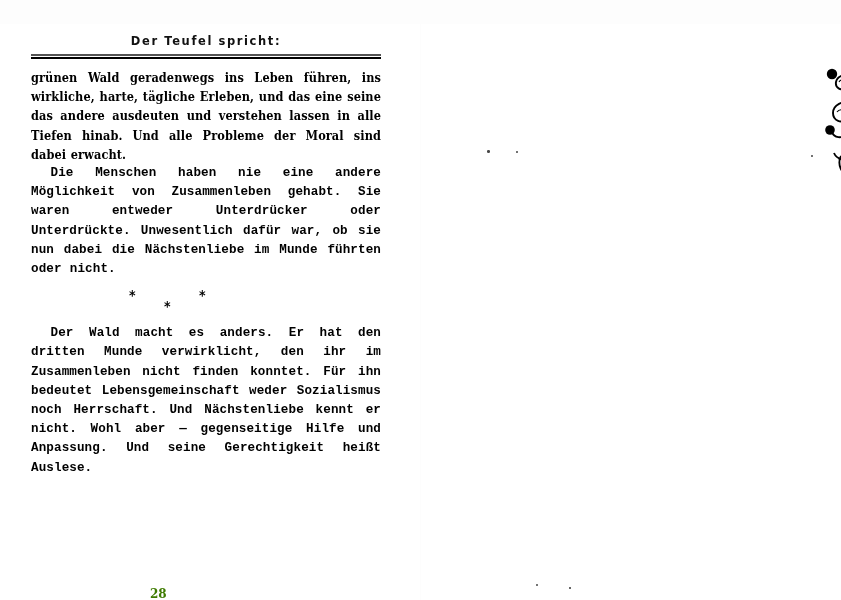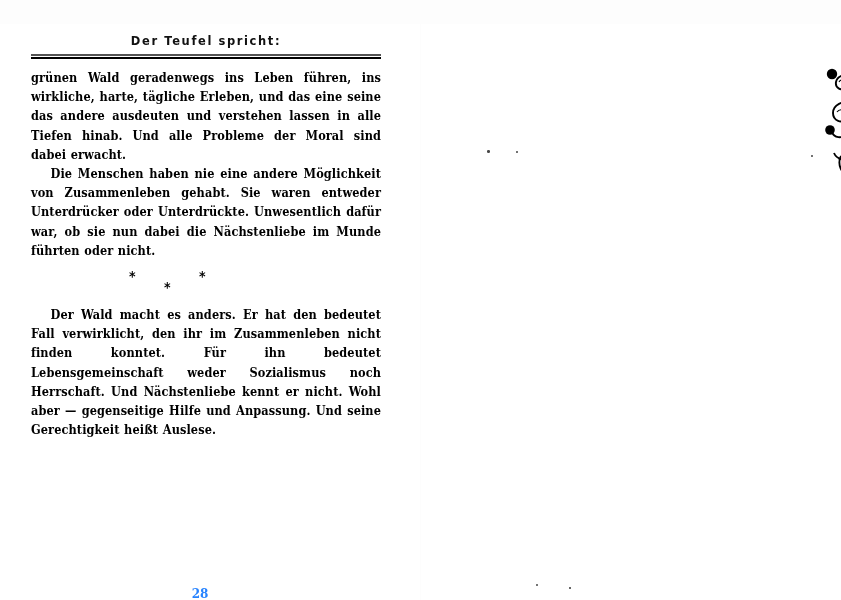--- a/index.html
+++ b/index.html
@@ -86,21 +86,21 @@
     letter-spacing: 0.1px;
     word-spacing: 0.5px;
     filter: contrast(1.25);
   }
 
   #left-col {
     left: 31px; top: 44px;
     width: 350px;
   }
   #left-col p { margin: 0; }
-  #left-col p.indent { text-indent: 1.55em; }
+  #left-col p.indent { text-indent: 1.55em; font-family: Liberation Mono, monospace; }
 
   
   .aster-sep {
     position: relative;
     height: 34px;
     margin: 7px 0 4px 0;
   }
   .aster-sep span {
     position: absolute;
     font-family: "DejaVu Sans", sans-serif;
@@ -112,22 +112,21 @@
   .aster-sep .a1 { left: 98px;  top: 2px; }
   .aster-sep .a3 { left: 168px; top: 2px; }
   .aster-sep .a2 { left: 133px; top: 13px; }
 
   
   .folio {
     position: absolute;
     font-family: "DejaVu Serif", serif;
     font-weight: bold;
     font-size: 12px;
-    color: #3b82f6;
-    text-align: center;
+    color: #4d7c0f;
     filter: contrast(1.3);
   }
   #folio-left  { left: 150px; top: 563px; width: 100px; }
 
   
   #flourish {
     position: absolute;
     left: 400px; top: 36px;
     width: 66px; height: 126px;
     pointer-events: none;
@@ -161,21 +160,21 @@
       <p>grünen Wald geradenwegs ins Leben führen, ins wirkliche, harte, tägliche Erleben, und das eine seine das andere ausdeuten und verstehen lassen in alle Tiefen hinab. Und alle Probleme der Moral sind dabei erwacht.</p>
 
       <p class="indent">Die Menschen haben nie eine andere Möglichkeit von Zusammenleben gehabt. Sie waren entweder Unterdrücker oder Unterdrückte. Unwesentlich dafür war, ob sie nun dabei die Nächstenliebe im Munde führten oder nicht.</p>
 
       <div class="aster-sep">
         <span class="a1">*</span>
         <span class="a3">*</span>
         <span class="a2">*</span>
       </div>
 
-      <p class="indent">Der Wald macht es anders. Er hat den bedeutet Fall verwirklicht, den ihr im Zusammenleben nicht finden konntet. Für ihn bedeutet Lebensgemeinschaft weder Sozialismus noch Herrschaft. Und Nächstenliebe kennt er nicht. Wohl aber — gegenseitige Hilfe und Anpassung. Und seine Gerechtigkeit heißt Auslese.</p>
+      <p class="indent">Der Wald macht es anders. Er hat den dritten Munde verwirklicht, den ihr im Zusammenleben nicht finden konntet. Für ihn bedeutet Lebensgemeinschaft weder Sozialismus noch Herrschaft. Und Nächstenliebe kennt er nicht. Wohl aber — gegenseitige Hilfe und Anpassung. Und seine Gerechtigkeit heißt Auslese.</p>
     </div>
 
     <div class="folio" id="folio-left">28</div>
   </div>
 
   <div class="page" id="page-right">
 
     <svg id="flourish" viewBox="0 0 66 126">
       <g fill="none" stroke="#000" stroke-width="1.9">
         <path d="M52 8 C44 4, 34 8, 31 16 C28 24, 34 30, 40 28 C46 26, 46 18, 40 16"></path>

